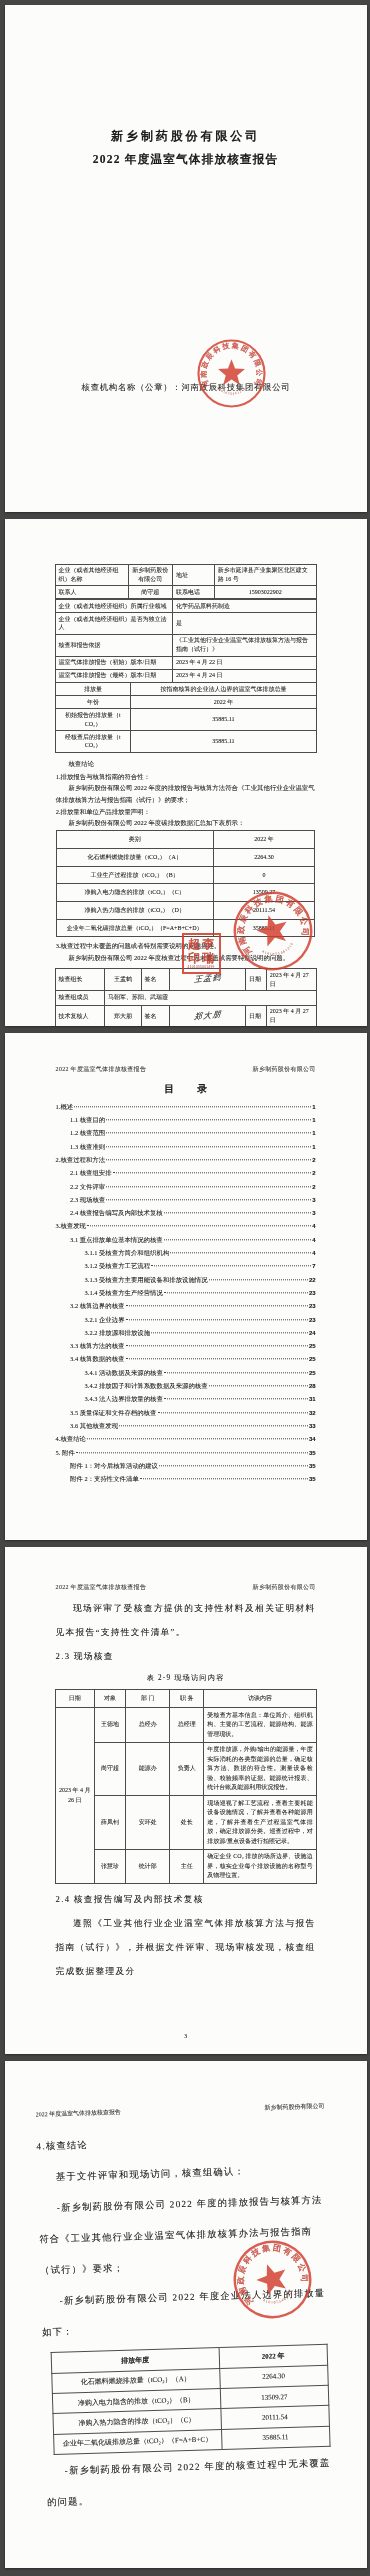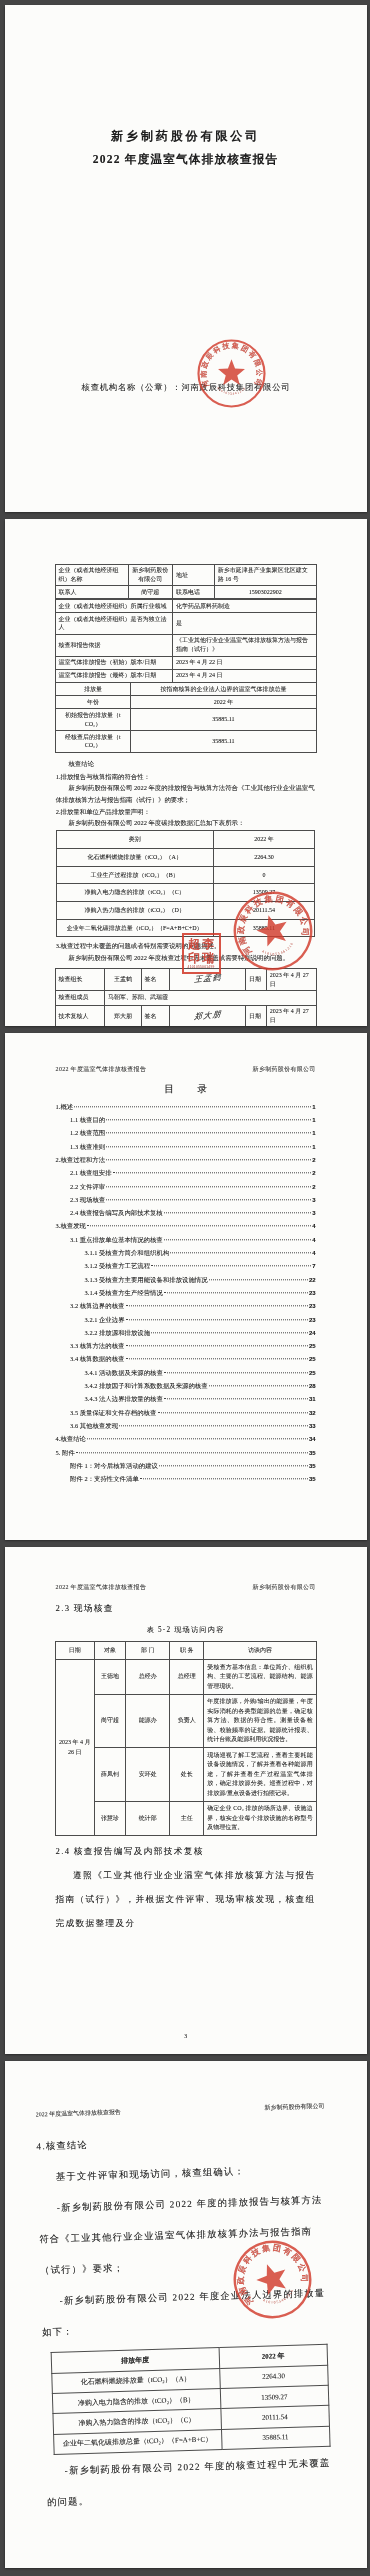--- a/index.html
+++ b/index.html
@@ -58,21 +58,21 @@
   .conclusion p{margin:0;}
   .conclusion .ind{ text-indent:2em;}
   .sum-table{width:100%;font-size:6.4px;margin:1.7px 0 2.9px;}
   .sum-table td{height:13.3px;text-align:center;}
   .sum-table td:first-child{width:58%;}
   .t-sig{margin-top:2.3px;}
   .t-sig td{height:10.4px;}
   .handsig{font-style:italic;display:inline-block;transform:rotate(-5deg) skewX(-10deg);font-size:8px;color:#2e2e2e;letter-spacing:1.2px;}
 
   
-  .toc-title{text-align:center;font-size:9.8px;font-weight:normal;letter-spacing:10.4px;padding-left:10.4px;margin:9.8px 0 6.4px;color:#1d1d1d;}
+  .toc-title{text-align:center;font-size:9.8px;font-weight:bold;letter-spacing:10.4px;padding-left:10.4px;margin:9.8px 0 6.4px;color:#1d1d1d;}
   .toc{margin:0 51px;font-size:6.4px;color:#222;}
   .trow{display:flex;align-items:baseline;height:13.3px;}
   .trow[data-lvl="l1"]{padding-left:14.5px;}
   .trow[data-lvl="l2"]{padding-left:29px;}
   .trow .lead{flex:1;margin:0 1.2px;border-bottom:1px dotted #454545;transform:translateY(-1.7px);}
   .trow .pn{font-weight:bold;font-size:6px;font-family:"Liberation Sans",sans-serif;}
 
   
   .body4{margin:4.6px 51px 0;font-size:8.7px;line-height:24px;letter-spacing:1.3px;text-align:justify;color:#1f1f1f;}
   .body4 p{margin:0;}
@@ -501,23 +501,24 @@
 
     </div>
   </div>
 
   <div class="page">
     <div class="hdr" style="margin-top:36px;">
       <span>2022 年度温室气体排放核查报告</span>
       <span>新乡制药股份有限公司</span>
     </div>
     <div class="body4">
+      <p class="ind">现场评审了受核查方提供的支持性材料及相关证明材料见本报告“支持性文件清单”。</p>
       <p>2.3 现场核查</p>
     </div>
-    <div class="tbl-caption">表 5-2 现场访问内容</div>
+    <div class="tbl-caption">表 2-9 现场访问内容</div>
 
     <table class="visit">
       <colgroup>
           <col style="width:15%">
           <col style="width:12%">
           <col style="width:17%">
           <col style="width:13%">
           <col style="width:43%">
         </colgroup>
       <tbody>

